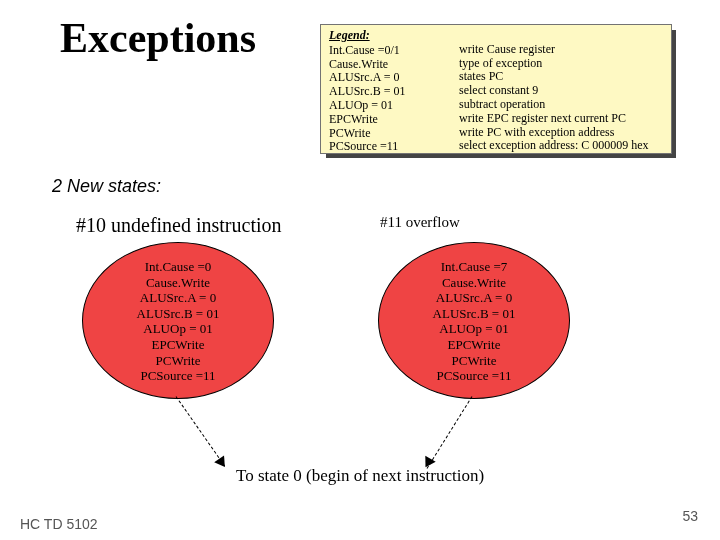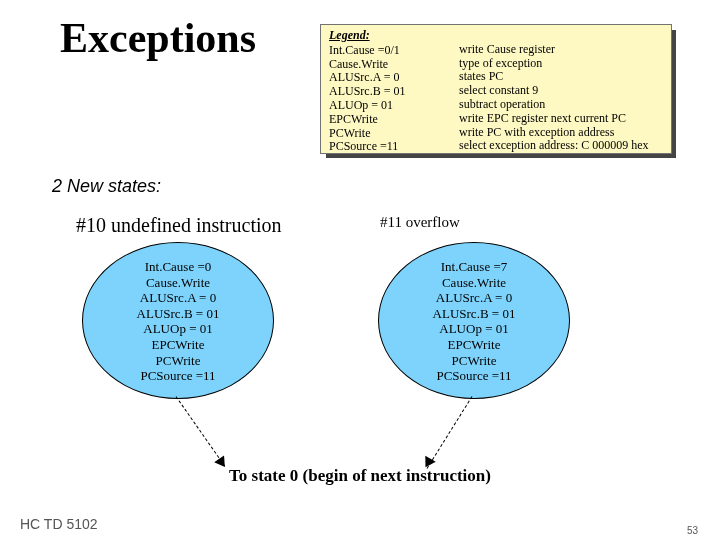--- a/index.html
+++ b/index.html
@@ -84,21 +84,21 @@
     left: 380px;
     top: 214px;
     font-size: 15px;
   }
 
   .ellipse {
     position: absolute;
     width: 190px;
     height: 155px;
     border-radius: 50%;
-    background: #7dd3fc;
+    background: #ef4444;
     border: 1px solid #000;
   }
   .ell10 { left: 82px; top: 242px; }
   .ell11 { left: 378px; top: 242px; }
   .ellipse-content {
     position: absolute;
     left: 0; right: 0;
     top: 16px;
     text-align: center;
     font-size: 13px;
@@ -124,38 +124,38 @@
   .arr10-head { left: 216px; top: 458px; transform: rotate(-35deg); }
   
   .arr11-line { left: 472px; top: 396px; width: 85px; transform: rotate(122deg); }
   .arr11-head { left: 422px; top: 458px; transform: rotate(30deg); }
 
   .bottom-text {
     position: absolute;
     left: 0; right: 0;
     top: 466px;
     text-align: center;
-    font-weight: bold;
+    font-weight: normal;
     font-size: 17px;
   }
 
   .footer-left {
     position: absolute;
     left: 20px;
     bottom: 8px;
     font-family: Arial, Helvetica, sans-serif;
     font-size: 14px;
     color: #555;
   }
   .footer-right {
     position: absolute;
     right: 22px;
-    bottom: 4px;
+    bottom: 16px;
     font-family: Arial, Helvetica, sans-serif;
-    font-size: 10px;
+    font-size: 14px;
     color: #555;
   }
 </style>
 </head>
 <body>
 
 <div class="slide">
 
   <div class="title">Exceptions</div>
 

